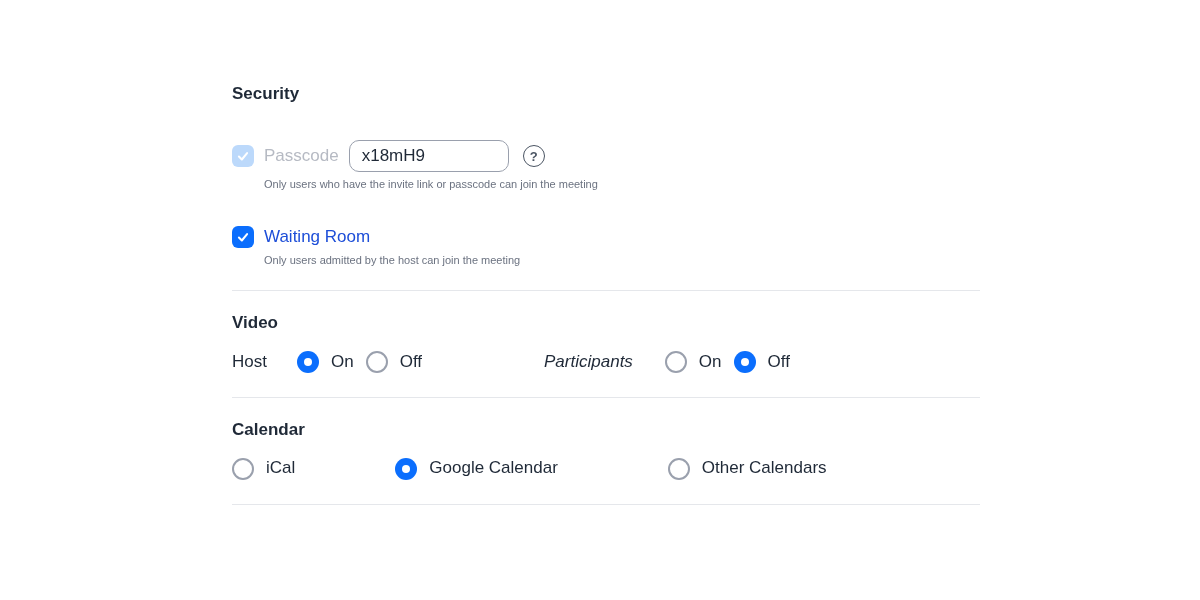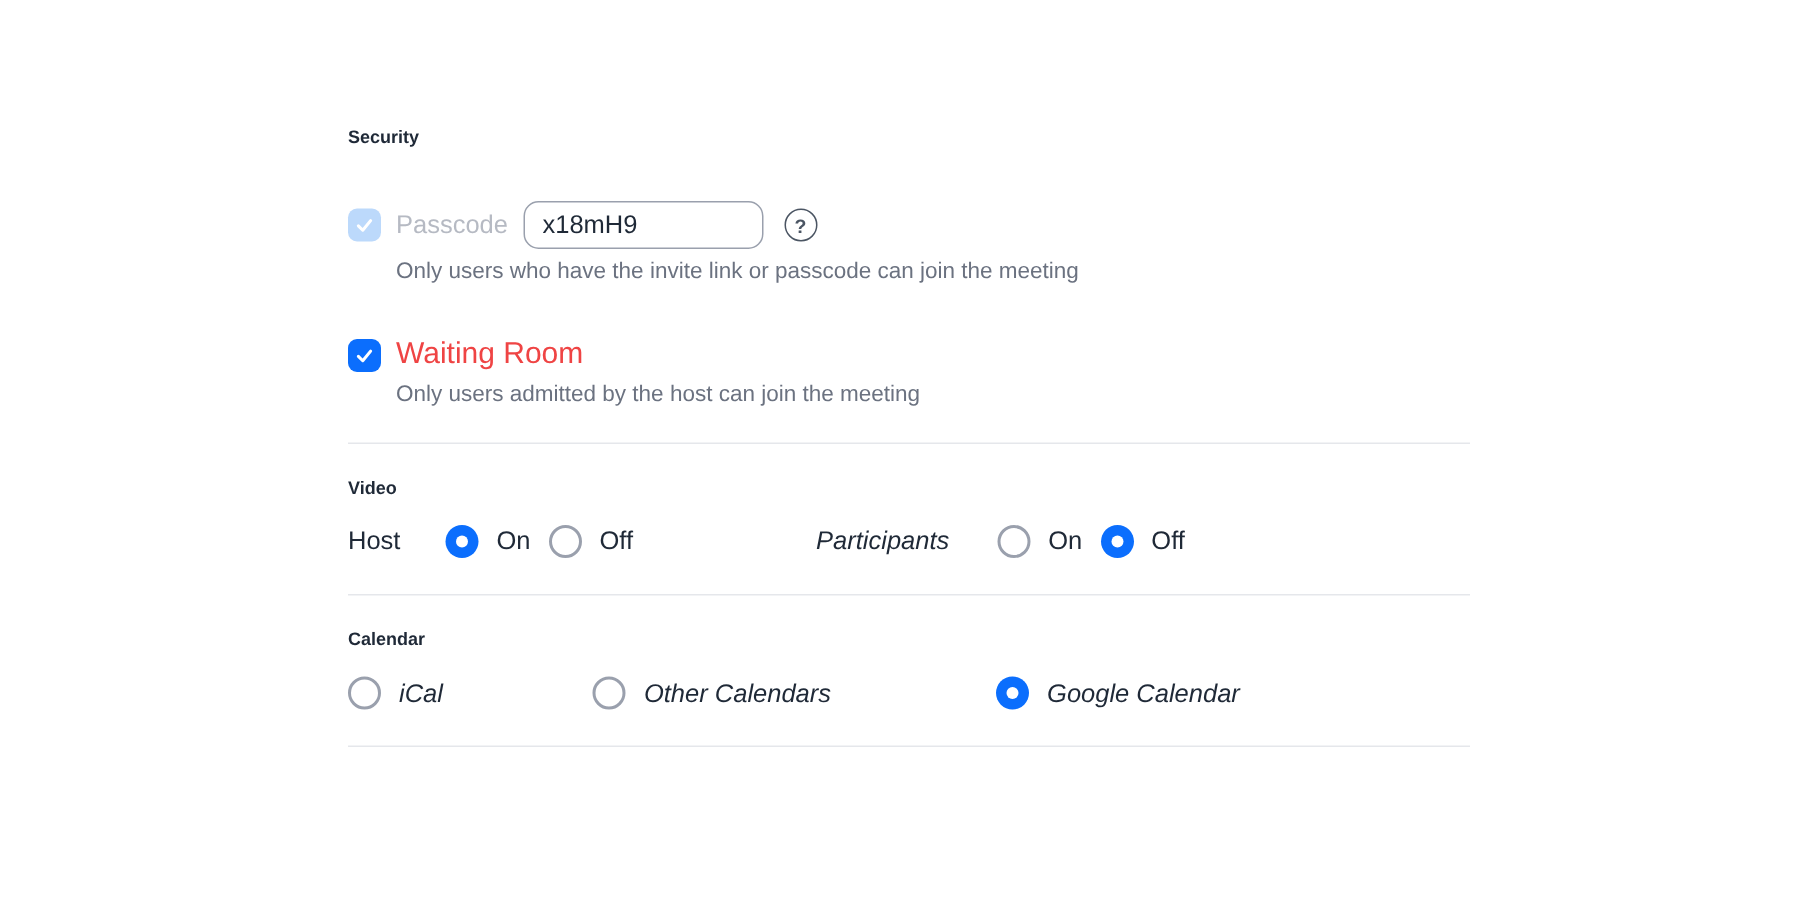--- a/index.html
+++ b/index.html
@@ -8,21 +8,21 @@
       background: #fff;
       color: #1f2430;
       width: 1200px;
       height: 600px;
       padding: 84px 0 0 232px;
     }
     .section {
       width: 748px;
     }
     .section-title {
-      font-size: 12px;
+      font-size: 17px;
       font-weight: 700;
       color: #1f2937;
       margin-bottom: 18px;
     }
     .row {
       display: flex;
       align-items: center;
       gap: 10px;
       margin-top: 36px;
     }
@@ -48,22 +48,22 @@
     }
     .checkbox svg {
       width: 14px;
       height: 14px;
     }
     .muted-label {
       color: #b6bac3;
       font-size: 17px;
     }
     .label {
-      color: #ef4444;
-      font-size: 20px;
+      color: #1d4ed8;
+      font-size: 17px;
     }
     .passcode-input {
       font-family: inherit;
       font-size: 17px;
       color: #1f2937;
       padding: 4px 12px;
       width: 160px;
       height: 32px;
       border: 1px solid #9aa0ad;
       border-radius: 10px;
@@ -78,21 +78,21 @@
       align-items: center;
       justify-content: center;
       font-size: 13px;
       color: #4b5563;
       font-weight: 600;
       cursor: pointer;
       margin-left: 4px;
     }
     .description {
       color: #6b7280;
-      font-size: 15px;
+      font-size: 11px;
       margin-left: 32px;
       margin-top: 6px;
     }
     .option-block { margin-bottom: 16px; }
     .divider {
       border: none;
       border-top: 1px solid #e5e7eb;
       margin: 24px 0 22px 0;
       width: 748px;
     }
@@ -132,23 +132,22 @@
       background: #fff;
       border-radius: 50%;
     }
     .calendar-row {
       display: flex;
       align-items: center;
       gap: 14px;
     }
     .calendar-opt {
       display: flex;
-      align-items: flex-end;
+      align-items: flex-start;
       gap: 12px;
-      font-style: italic;
     }
     .calendar-opt:nth-child(2) { margin-left: 86px; }
     .calendar-opt:nth-child(3) { margin-left: 96px; }
     .v-label { font-size: 17px; color: #1f2937; }
   </style>
 </head>
 <body>
 
 <div class="section">
   <div class="section-title">Security</div>
@@ -209,23 +208,23 @@
 
 <div class="section">
   <div class="section-title">Calendar</div>
 
   <div class="calendar-row">
     <div class="calendar-opt">
       <span class="radio"></span>
       <span class="v-label">iCal</span>
     </div>
     <div class="calendar-opt">
-      <span class="radio"></span>
-      <span class="v-label">Other Calendars</span>
-    </div>
-    <div class="calendar-opt">
       <span class="radio selected"></span>
       <span class="v-label">Google Calendar</span>
     </div>
+    <div class="calendar-opt">
+      <span class="radio"></span>
+      <span class="v-label">Other Calendars</span>
+    </div>
   </div>
 
   <hr class="divider">
 </div>
 
 </body></html>

